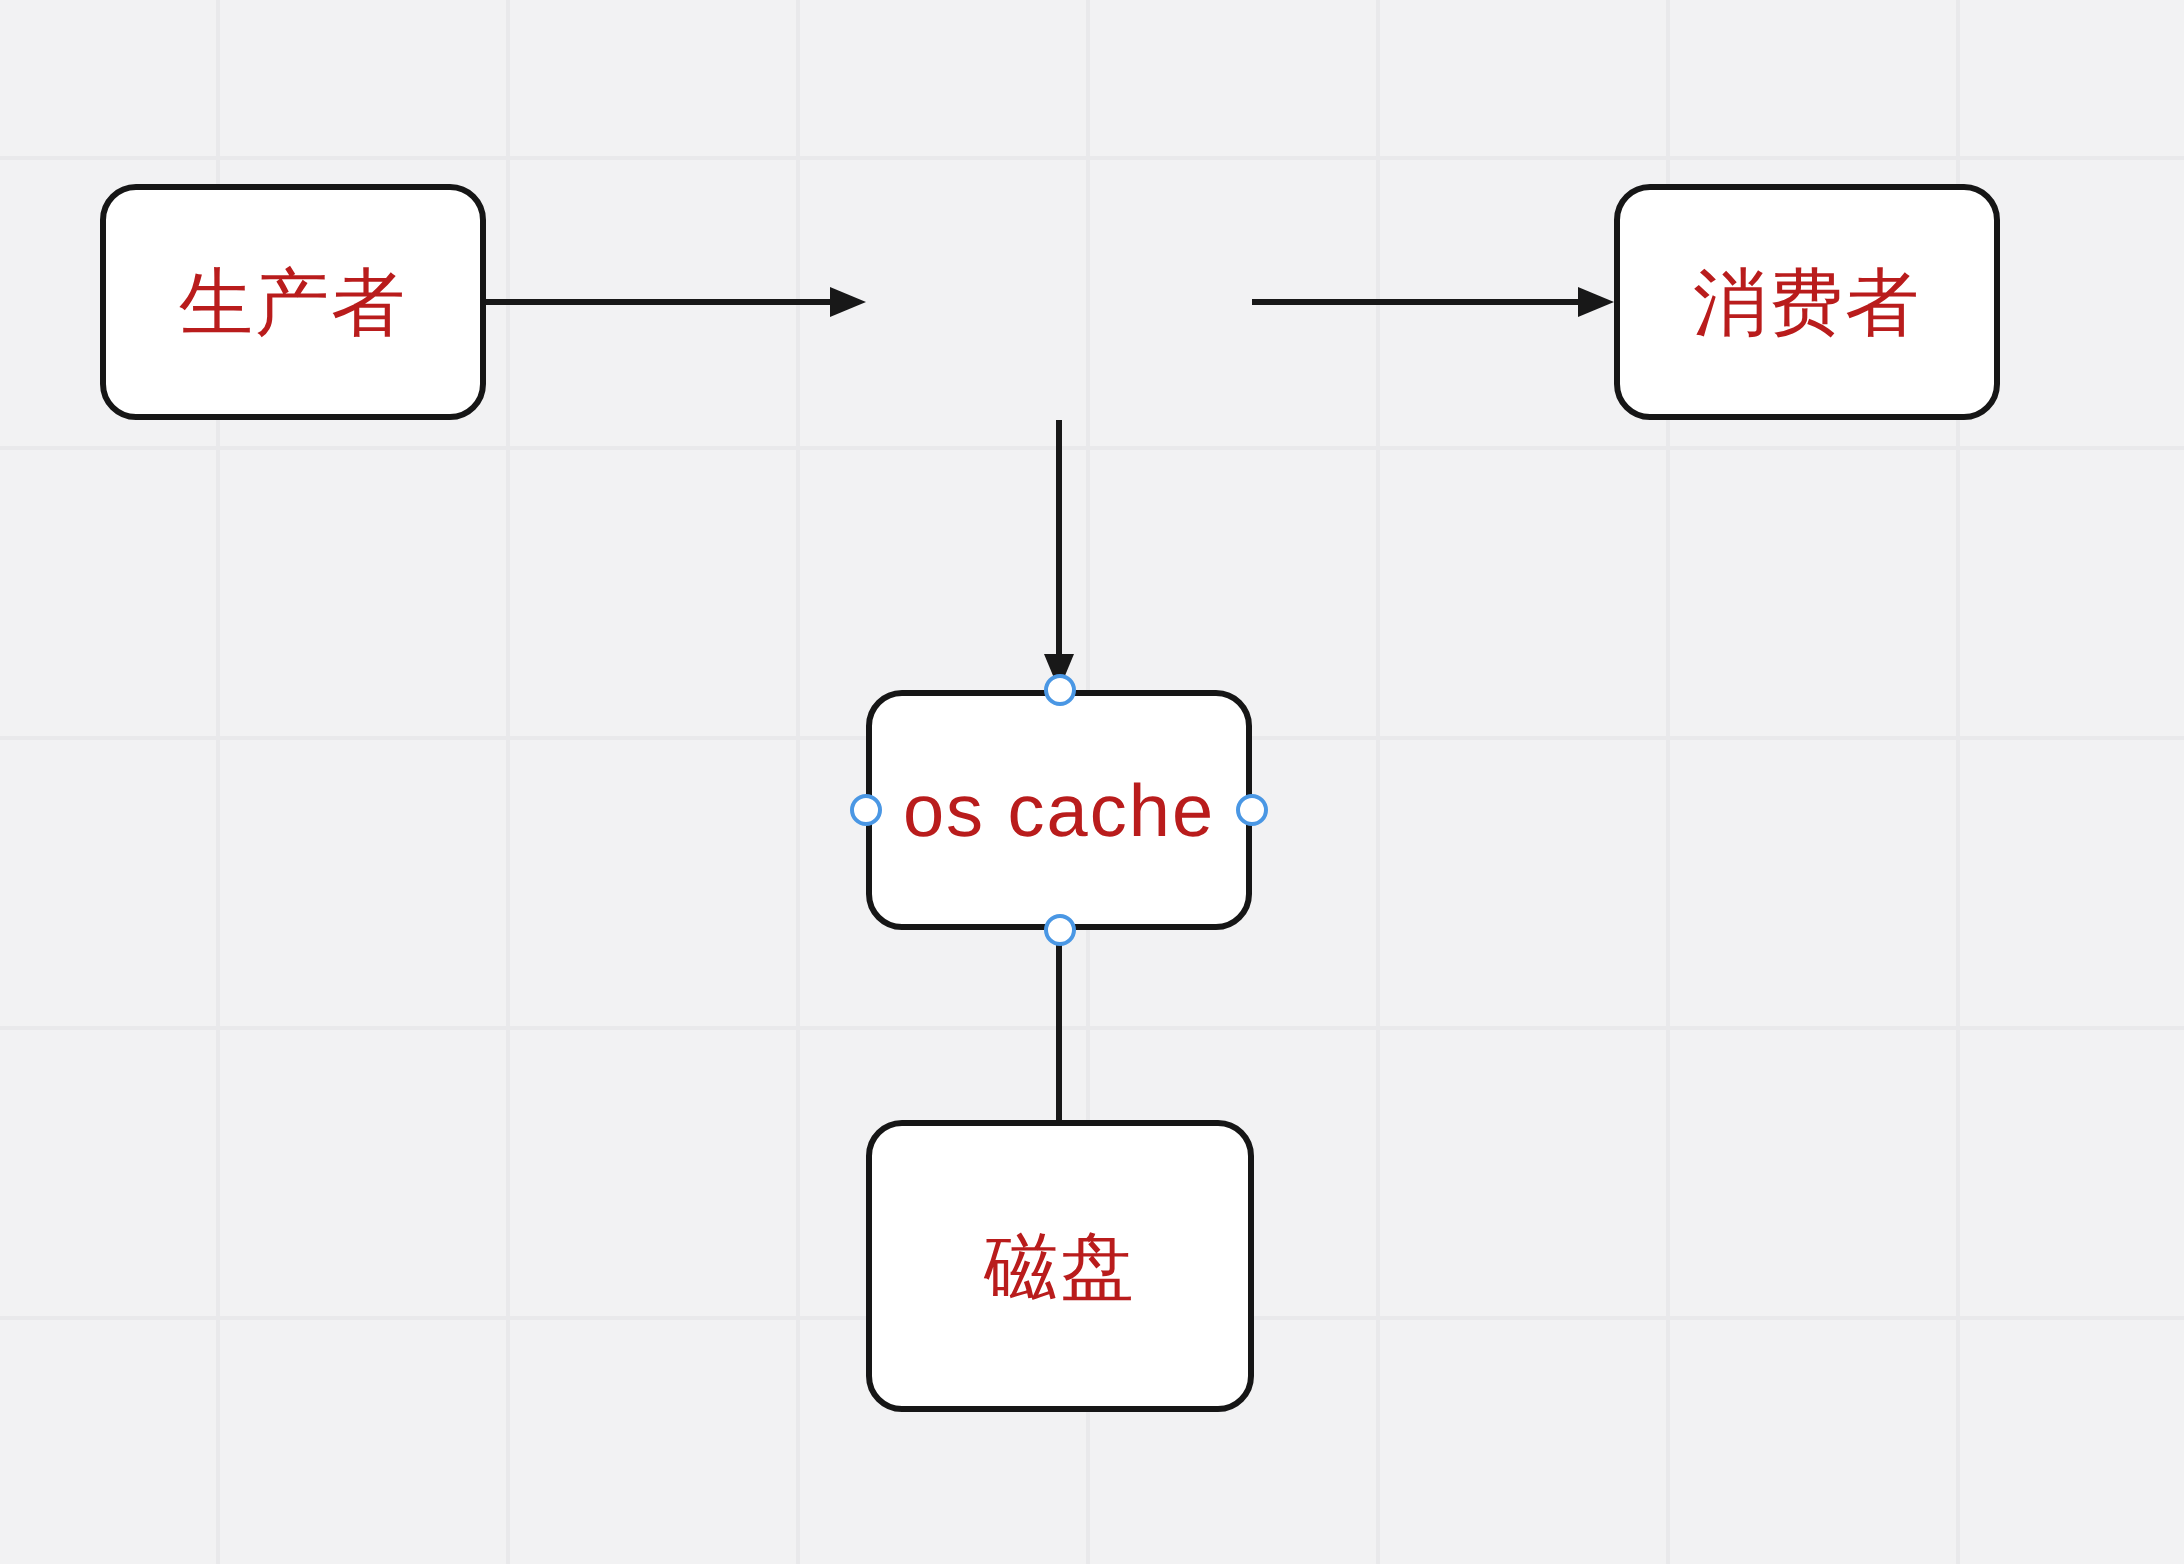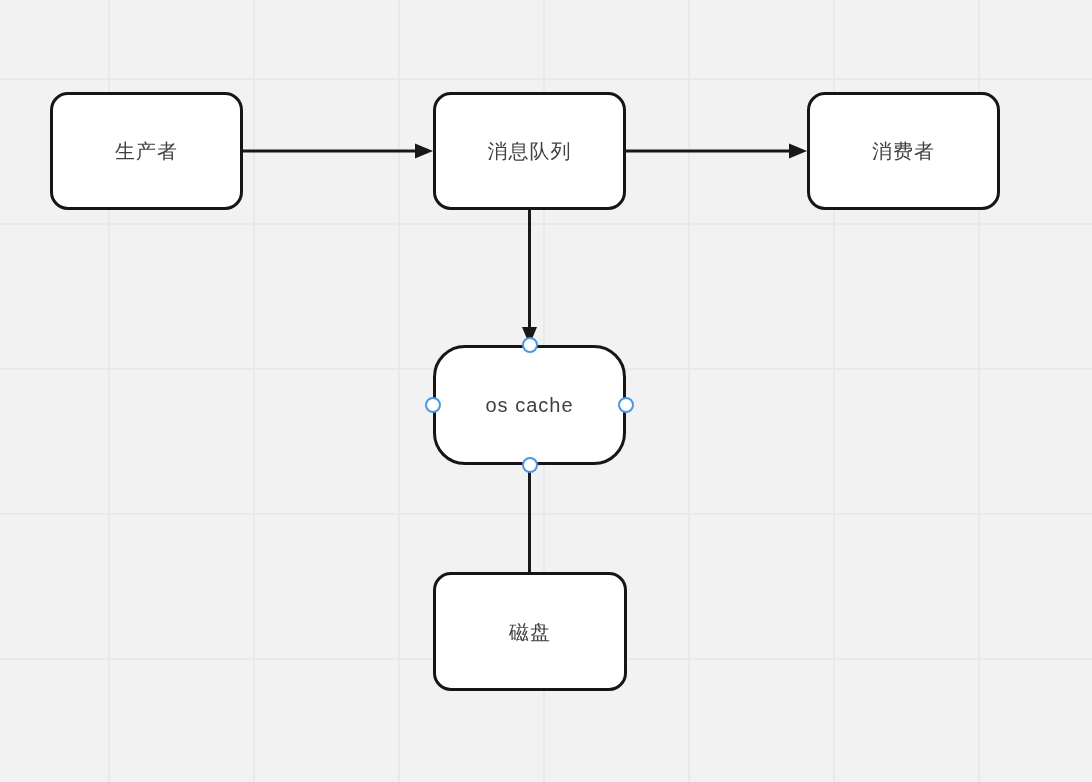--- a/index.html
+++ b/index.html
@@ -46,32 +46,32 @@
     position: absolute;
     box-sizing: border-box;
     background: #ffffff;
     border: 3px solid #161616;
     border-radius: 18px;
     display: flex;
     align-items: center;
     justify-content: center;
   }
   .node .label {
-    font-size: 20px;
+    font-size: 37px;
     line-height: 1;
-    color: #404040;
+    color: #b91c1c;
     white-space: nowrap;
     letter-spacing: 1px;
   }
 
   .n-producer      { left: 50px;  top: 92px;  width: 193px; height: 118px; }
   .n-message-queue { left: 433px; top: 92px;  width: 193px; height: 118px; }
   .n-consumer      { left: 807px; top: 92px;  width: 193px; height: 118px; align-items: center; }
-  .n-os-cache      { left: 433px; top: 345px; width: 193px; height: 120px; border-radius: 32px; }
-  .n-disk          { left: 433px; top: 572px; width: 194px; height: 119px; text-align: center; }
+  .n-os-cache      { left: 433px; top: 345px; width: 193px; height: 120px; }
+  .n-disk          { left: 433px; top: 560px; width: 194px; height: 146px; text-align: center; }
 
   .handle {
     position: absolute;
     box-sizing: border-box;
     width: 16px;
     height: 16px;
     background: #ffffff;
     border: 2px solid #4a97e4;
     border-radius: 50%;
     cursor: crosshair;
@@ -102,23 +102,20 @@
     <g>
       <line class="edge-line" x1="529.5" y1="465" x2="529.5" y2="578"></line>
       <polygon class="edge-head" points="529.5,594 522,576 537,576"></polygon>
     </g>
   </svg>
 
   <div class="node n-producer">
     <span class="label">生产者</span>
   </div>
 
-  <div class="node n-message-queue">
-    <span class="label">消息队列</span>
-  </div>
 
   <div class="node n-consumer">
     <span class="label">消费者</span>
   </div>
 
   <div class="node n-os-cache">
     <span class="label">os cache</span>
   </div>
 
   <div class="node n-disk">

